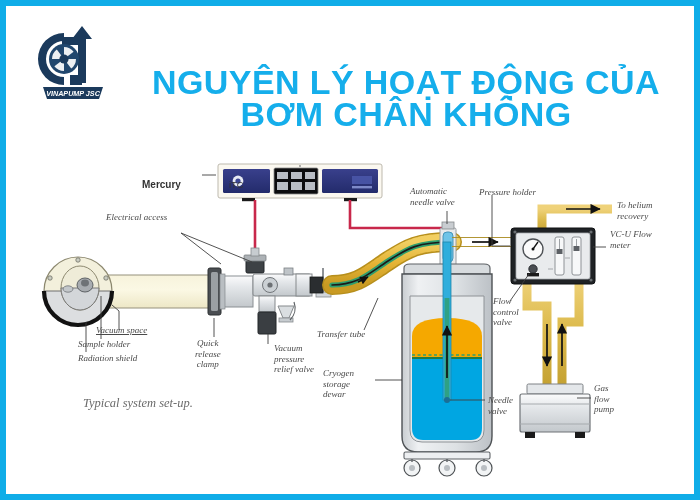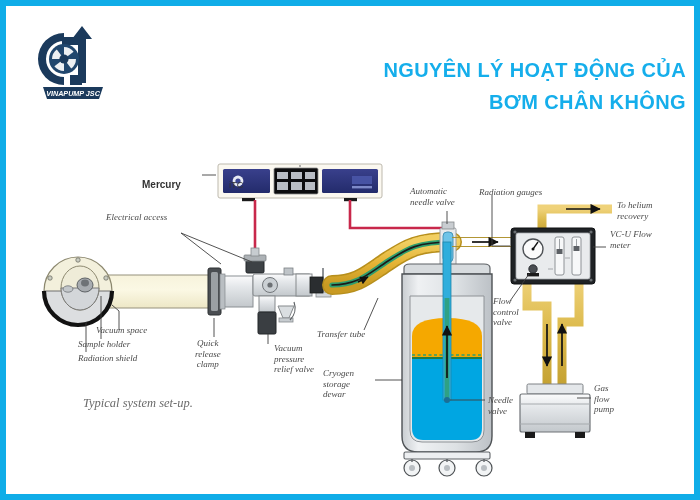--- a/index.html
+++ b/index.html
@@ -22,27 +22,27 @@
     background: #ffffff;
     overflow: hidden;
   }
 
   
   #logo {
     position: absolute; left: 28px; top: 19px;
     width: 78px; height: 76px;
   }
   #title {
-    position: absolute; left: 120px; top: 48px;
+    position: absolute; left: 120px; top: 60px;
     width: 560px;
-    text-align: right;
+    text-align: center;
     color: #15AEEB;
     font-family: "Liberation Sans", sans-serif;
     font-weight: bold;
-    font-size: 20px;
+    font-size: 34px;
     line-height: 32px;
     letter-spacing: .4px;
   }
   #title .ln { display: block; white-space: nowrap; }
 
   
   #diagram { position: absolute; left: 0; top: 0; width: 688px; height: 488px; }
 
   .lbl {
     position: absolute;
@@ -334,36 +334,36 @@
       <path d="M571 392 L585 392"></path>
     </g>
   </svg>
 
   <div class="lbl bold" style="left:136px; top:163px;">
     <span>Mercury</span><span style="font-weight:normal;font-size:9.4px;padding-left:48px;">iTC</span>
   </div>
 
   <div class="lbl" style="left:100px; top:206px; width:100px;">Electrical access</div>
 
-  <div class="lbl" style="left:90px; top:319px;">Vacuum space</div>
+  <div class="lbl" style="left:90px; top:319px;text-decoration:underline;">Vacuum space</div>
   <div class="lbl" style="left:72px; top:333px;">Sample holder</div>
   <div class="lbl" style="left:72px; top:347px;font-family:Liberation Serif, serif;">Radiation shield</div>
 
   <div class="lbl" style="left:189px; top:332px;text-align:center;">Quick
 release
 clamp</div>
   <div class="lbl" style="left:268px; top:337px;">Vacuum
 pressure
 relief valve</div>
 
   <div class="lbl" style="left:311px; top:323px;">Transfer tube</div>
 
   <div class="lbl" style="left:404px; top:180px;">Automatic
 needle valve</div>
-  <div class="lbl" style="left:473px; top:181px;">Radiation gauges</div>
+  <div class="lbl" style="left:473px; top:181px;">Pressure holder</div>
 
   <div class="lbl" style="left:611px; top:194px;">To helium
 recovery</div>
   <div class="lbl" style="left:604px; top:223px;">VC-U Flow
 meter</div>
 
   <div class="lbl" style="left:487px; top:290px;">Flow
 control
 valve</div>
 

